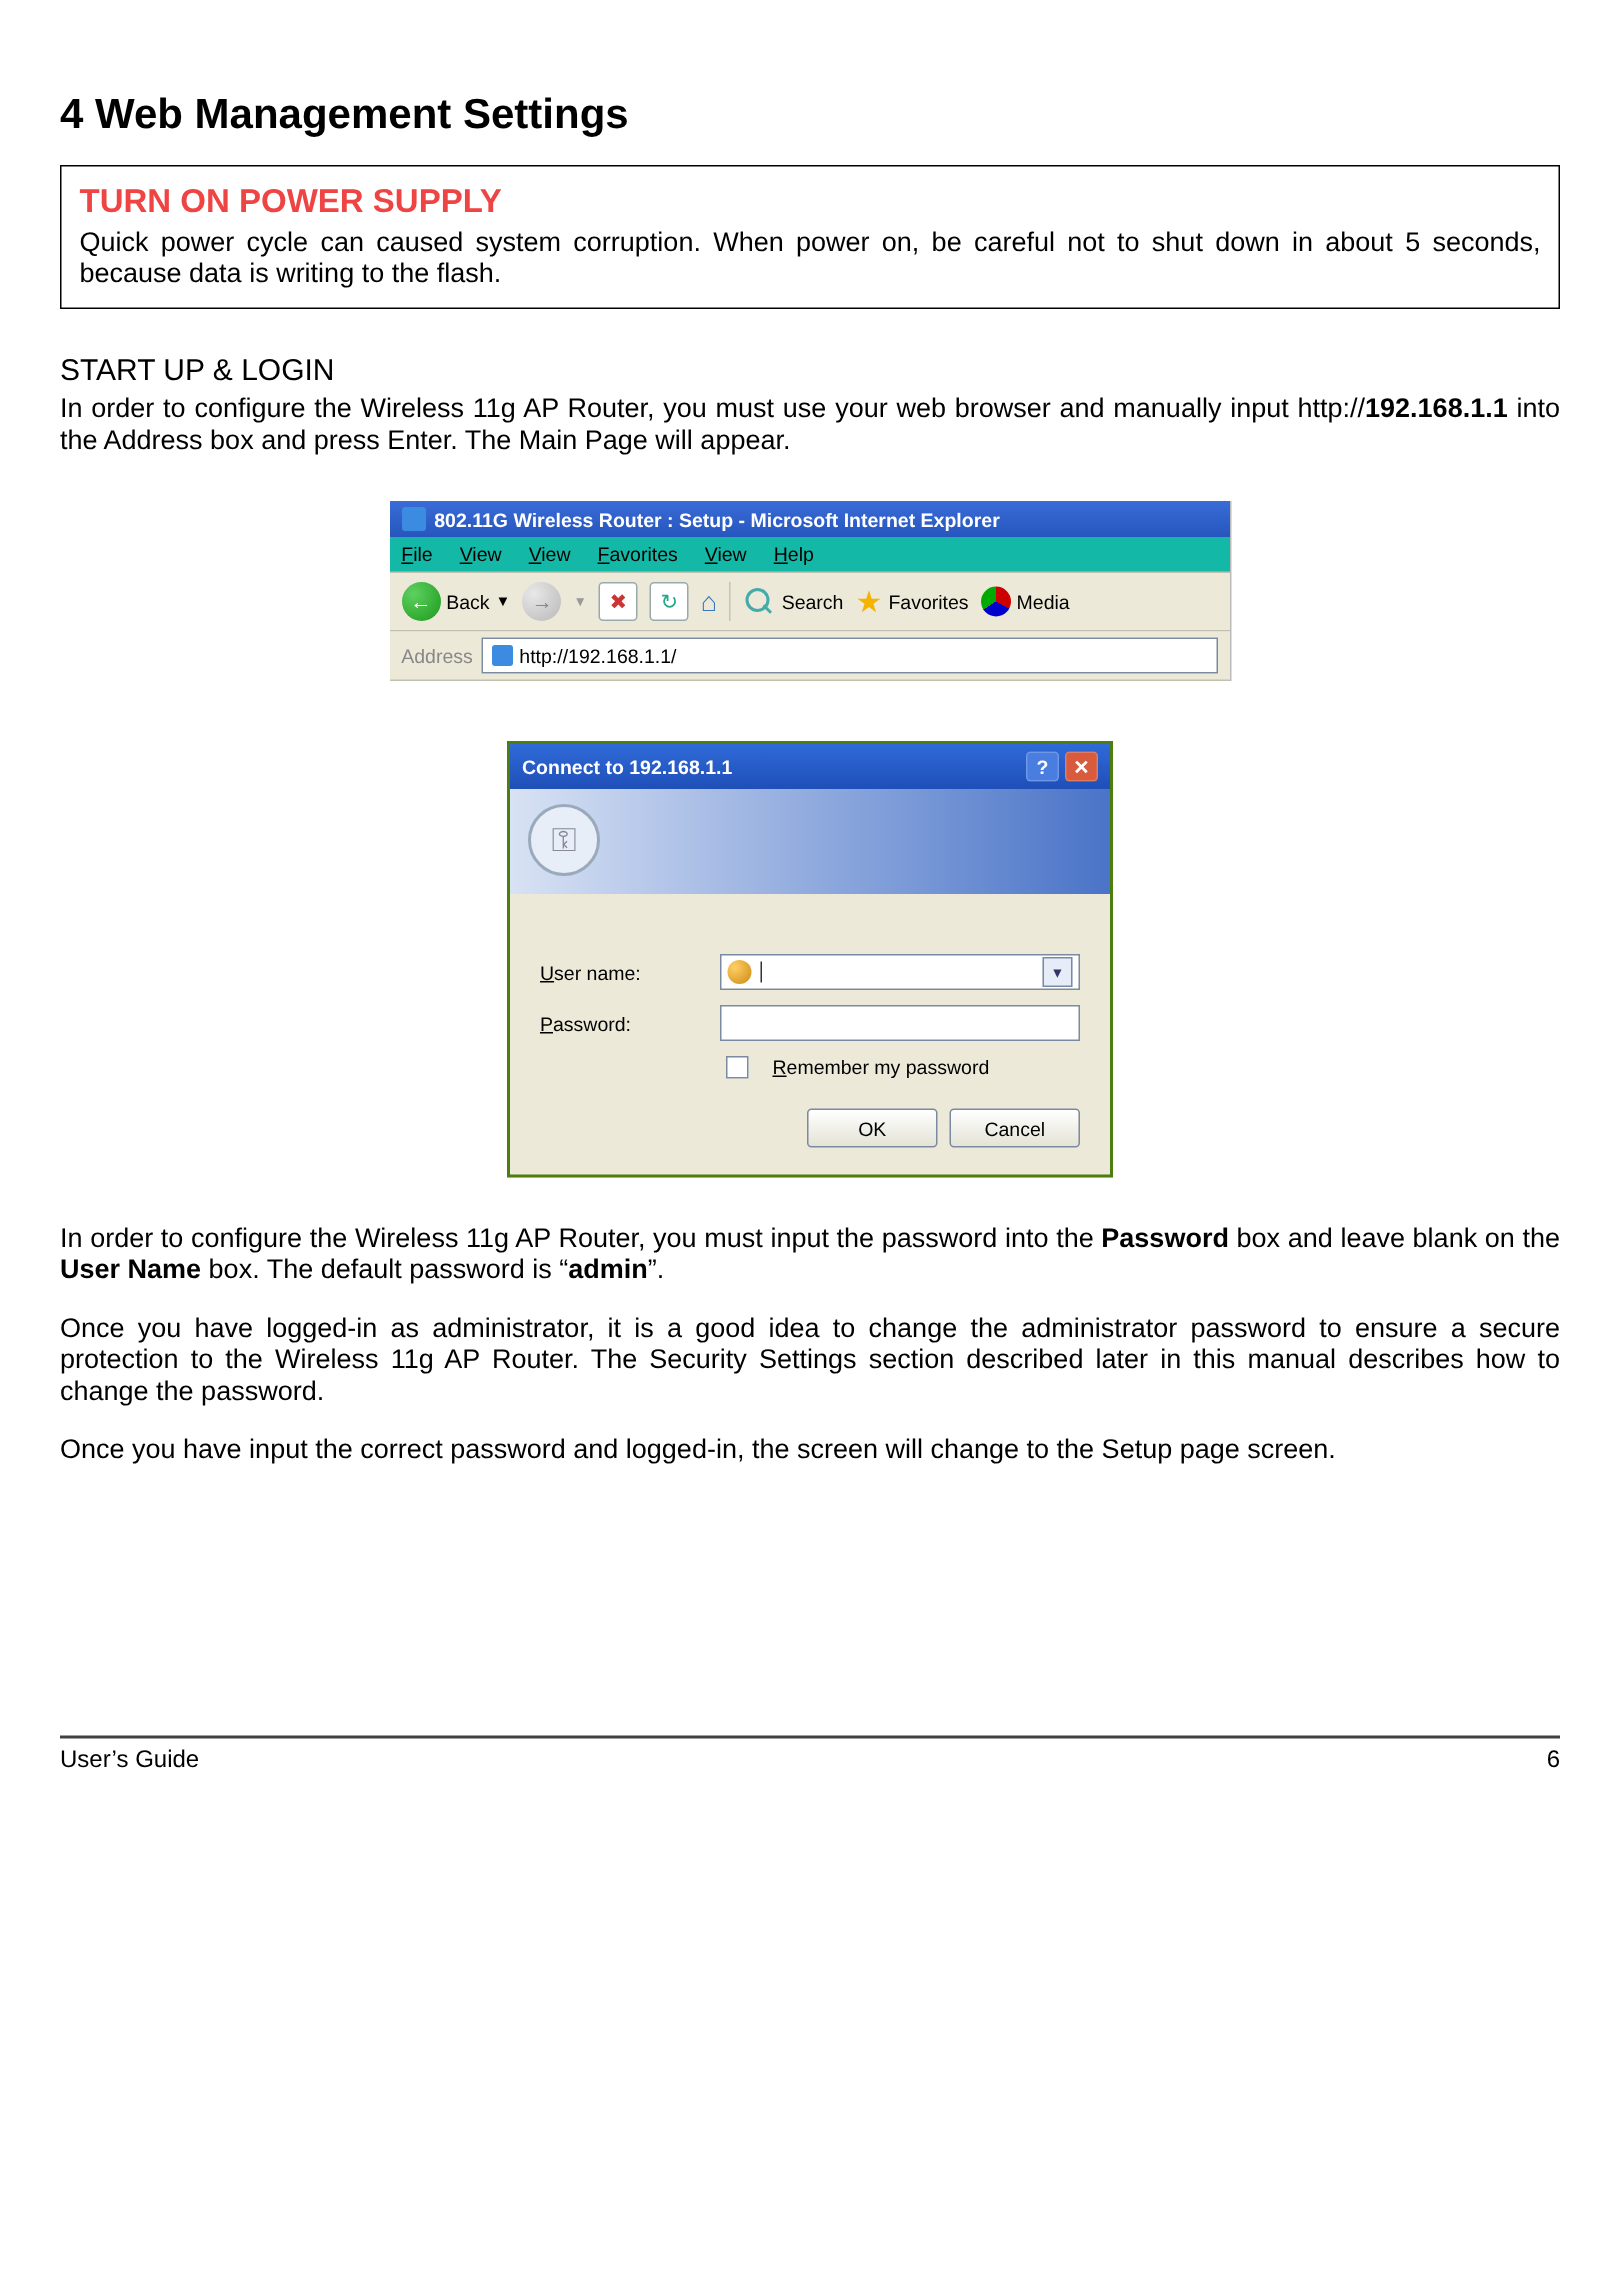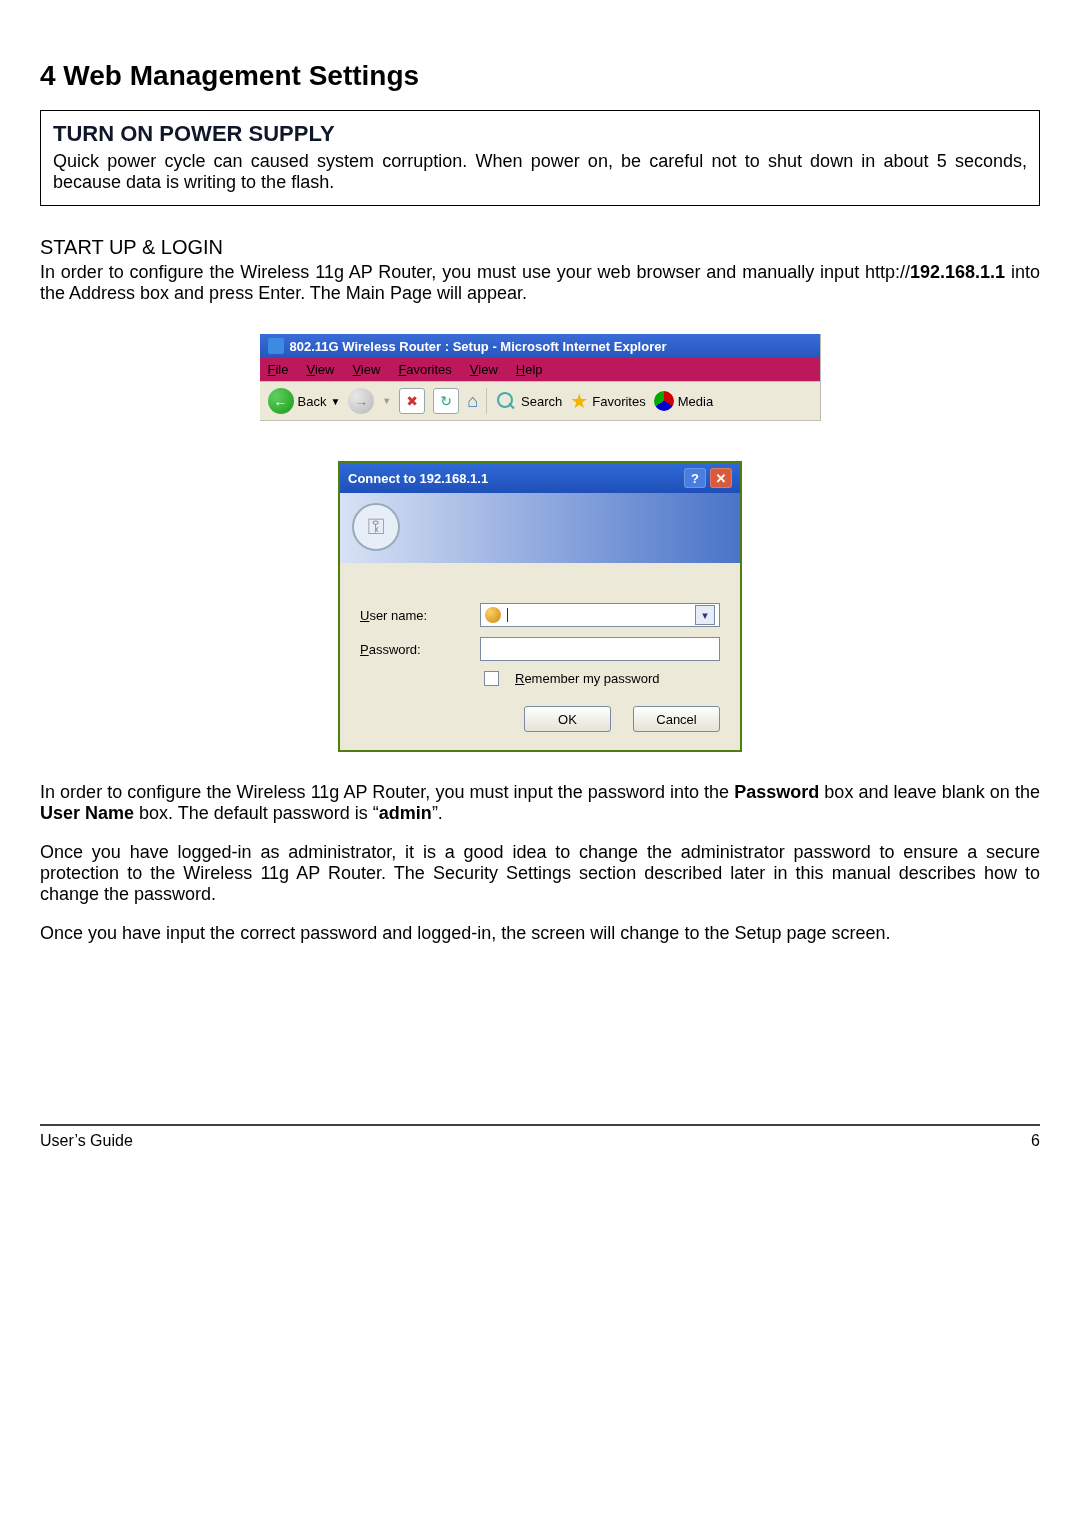--- a/index.html
+++ b/index.html
@@ -10,21 +10,21 @@
     box-sizing: border-box;
     font-size: 18px;
     color: #000;
   }
   .sect-heading {
     font-weight: bold;
     font-size: 28px;
     margin: 20px 0 18px 0;
   }
   .red-heading {
-    color: #0f172a;
+    color: #ef4444;
     font-weight: bold;
     font-size: 22px;
     margin-bottom: 4px;
   }
   .warn-box {
     border: 1.5px solid #000;
     padding: 10px 12px 12px 12px;
     margin-bottom: 30px;
     text-align: justify;
   }
@@ -53,21 +53,21 @@
     gap: 6px;
   }
   .ie-e-icon {
     width: 16px; height: 16px;
     background: #3b8be0;
     border-radius: 2px;
     display: inline-block;
     position: relative;
   }
   .ie-menubar {
-    background: #be185d;
+    background: #14b8a6;
     padding: 4px 8px;
     border-bottom: 1px solid #c0c0b0;
     display: flex;
     gap: 18px;
   }
   .ie-menubar span { color: #000; }
   .ie-menubar span::first-letter { text-decoration: underline; }
   .ie-toolbar {
     background: #ece9d8;
     padding: 6px 8px;
@@ -193,21 +193,21 @@
     margin-left:auto;
   }
   .ad-user-ico {
     width:16px; height:16px; border-radius:50%;
     background: radial-gradient(circle at 30% 30%, #ffcf66, #cc8a10);
     display:inline-block;
   }
   .ad-check-row { margin-left:124px; display:flex; align-items:center; gap:16px; margin-bottom:20px;}
   .ad-checkbox { width:13px; height:13px; border:1px solid #7a8aa0; background:#fff;}
   .ad-check-label::first-letter { text-decoration:underline; }
-  .ad-buttons { display:flex; justify-content:flex-end; gap:22px; }
+  .ad-buttons { display:flex; justify-content:flex-end; gap:8px; }
   .ad-btn {
     width:85px; height:24px; border:1px solid #7a8aa0;
     background: linear-gradient(to bottom,#fff,#e3e3d6);
     border-radius:3px;
     display:flex; align-items:center; justify-content:center;
   }
 
   .footer-rule {
     border-top:2px solid #404040;
     margin-top: 180px;
@@ -262,20 +262,27 @@
     </div>
     <div class="tb-btn">
       <span class="star-ico">★</span>
       <span>Favorites</span>
     </div>
     <div class="tb-btn">
       <span class="media-ico"></span>
       <span>Media</span>
     </div>
   </div>
+  <div class="ie-addressbar">
+    <span class="addr-label">Address</span>
+    <div class="addr-input">
+      <span class="ie-e-icon" style="width:14px;height:14px;"></span>
+      <span>http://192.168.1.1/</span>
+    </div>
+  </div>
 </div>
 
 <div class="auth-dialog">
   <div class="ad-title">
     <span>Connect to 192.168.1.1</span>
     <div class="ad-title-btns">
       <div class="ad-title-btn ad-help">?</div>
       <div class="ad-title-btn ad-close">✕</div>
     </div>
   </div>

